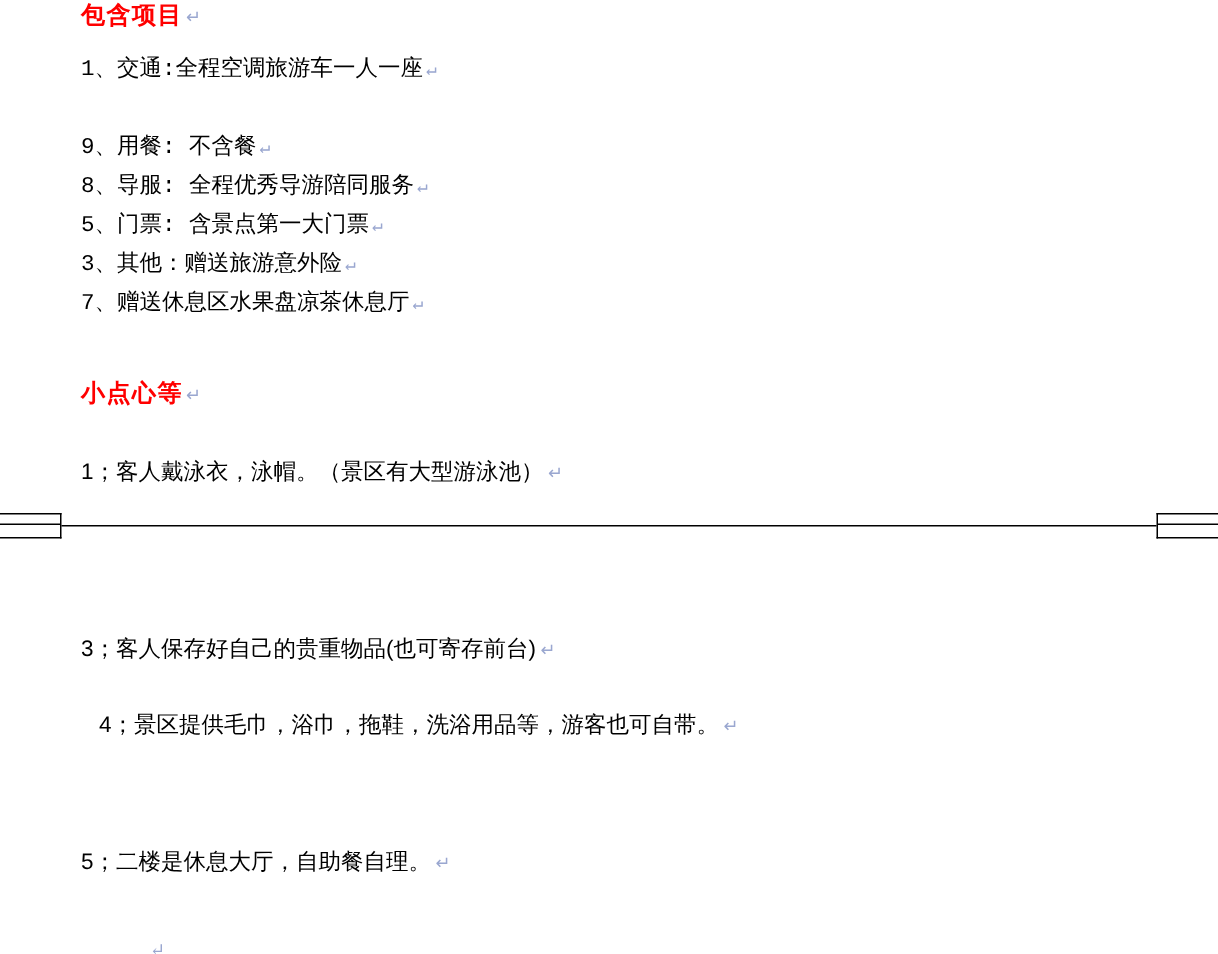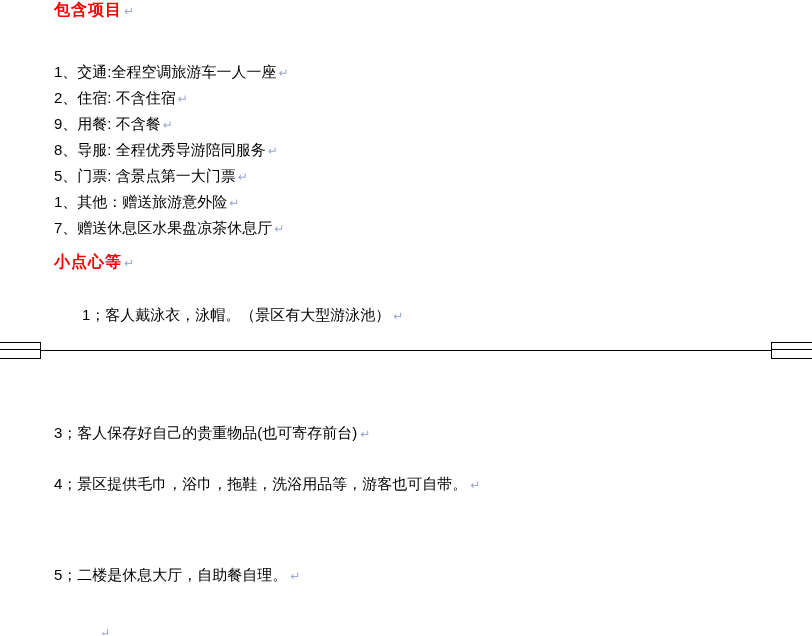--- a/index.html
+++ b/index.html
@@ -35,22 +35,21 @@
     font-size: 12px;
     margin-left: 2px;
   }
 
   .item {
     position: absolute;
     font-size: 15px;
     line-height: 20px;
     color: #000000;
     white-space: nowrap;
-    font-family: Liberation Sans, sans-serif;
-    margin-top: 25px;
+    font-family: Liberation Mono, monospace;
   }
   .item .pilcrow {
     color: #9aa7d0;
     font-size: 12px;
     margin-left: 2px;
   }
 
   .tip {
     position: absolute;
     font-size: 15px;
@@ -119,61 +118,58 @@
 
 <div class="page">
 
   <div class="heading" style="left:54px; top:0px;">
     <span>包含项目</span><span class="pilcrow">↵</span>
   </div>
 
   <div class="item" style="left:54px; top:37px;">
     <span>1、交通:全程空调旅游车一人一座</span><span class="pilcrow">↵</span>
   </div>
-  <div class="item" style="left:54px; top:63px;">
-    <span>2、住宿: 不含住宿</span><span class="pilcrow">↵</span>
-  </div>
   <div class="item" style="left:54px; top:89px;">
     <span>9、用餐: 不含餐</span><span class="pilcrow">↵</span>
   </div>
   <div class="item" style="left:54px; top:115px;">
     <span>8、导服: 全程优秀导游陪同服务</span><span class="pilcrow">↵</span>
   </div>
   <div class="item" style="left:54px; top:141px;">
     <span>5、门票: 含景点第一大门票</span><span class="pilcrow">↵</span>
   </div>
   <div class="item" style="left:54px; top:167px;">
-    <span>1、其他：赠送旅游意外险</span><span class="pilcrow">↵</span>
+    <span>3、其他：赠送旅游意外险</span><span class="pilcrow">↵</span>
   </div>
   <div class="item" style="left:54px; top:193px;">
     <span>7、赠送休息区水果盘凉茶休息厅</span><span class="pilcrow">↵</span>
   </div>
 
   <div class="heading" style="left:54px; top:252px;">
     <span>小点心等</span><span class="pilcrow">↵</span>
   </div>
 
-  <div class="tip" style="left:54px; top:305px;margin-left:28px;">
+  <div class="tip" style="left:54px; top:305px;">
     <span>1；客人戴泳衣，泳帽。（景区有大型游泳池）</span><span class="pilcrow">↵</span>
   </div>
 
   <div class="page-break">
     <div class="rule"></div>
     <div class="corner left">
         <div class="inner"></div>
       </div>
     <div class="corner right">
         <div class="inner"></div>
       </div>
   </div>
 
   <div class="tip" style="left:54px; top:423px;">
     <span>3；客人保存好自己的贵重物品(也可寄存前台)</span><span class="pilcrow">↵</span>
   </div>
-  <div class="tip" style="left:54px; top:474px;">
+  <div class="tip" style="left:66px; top:474px;">
     <span>4；景区提供毛巾，浴巾，拖鞋，洗浴用品等，游客也可自带。</span><span class="pilcrow">↵</span>
   </div>
   <div class="tip" style="left:54px; top:525px;margin-top:40px;">
     <span>5；二楼是休息大厅，自助餐自理。</span><span class="pilcrow">↵</span>
   </div>
 
   <div class="bottom-mark">↵</div>
 
 </div>
 

